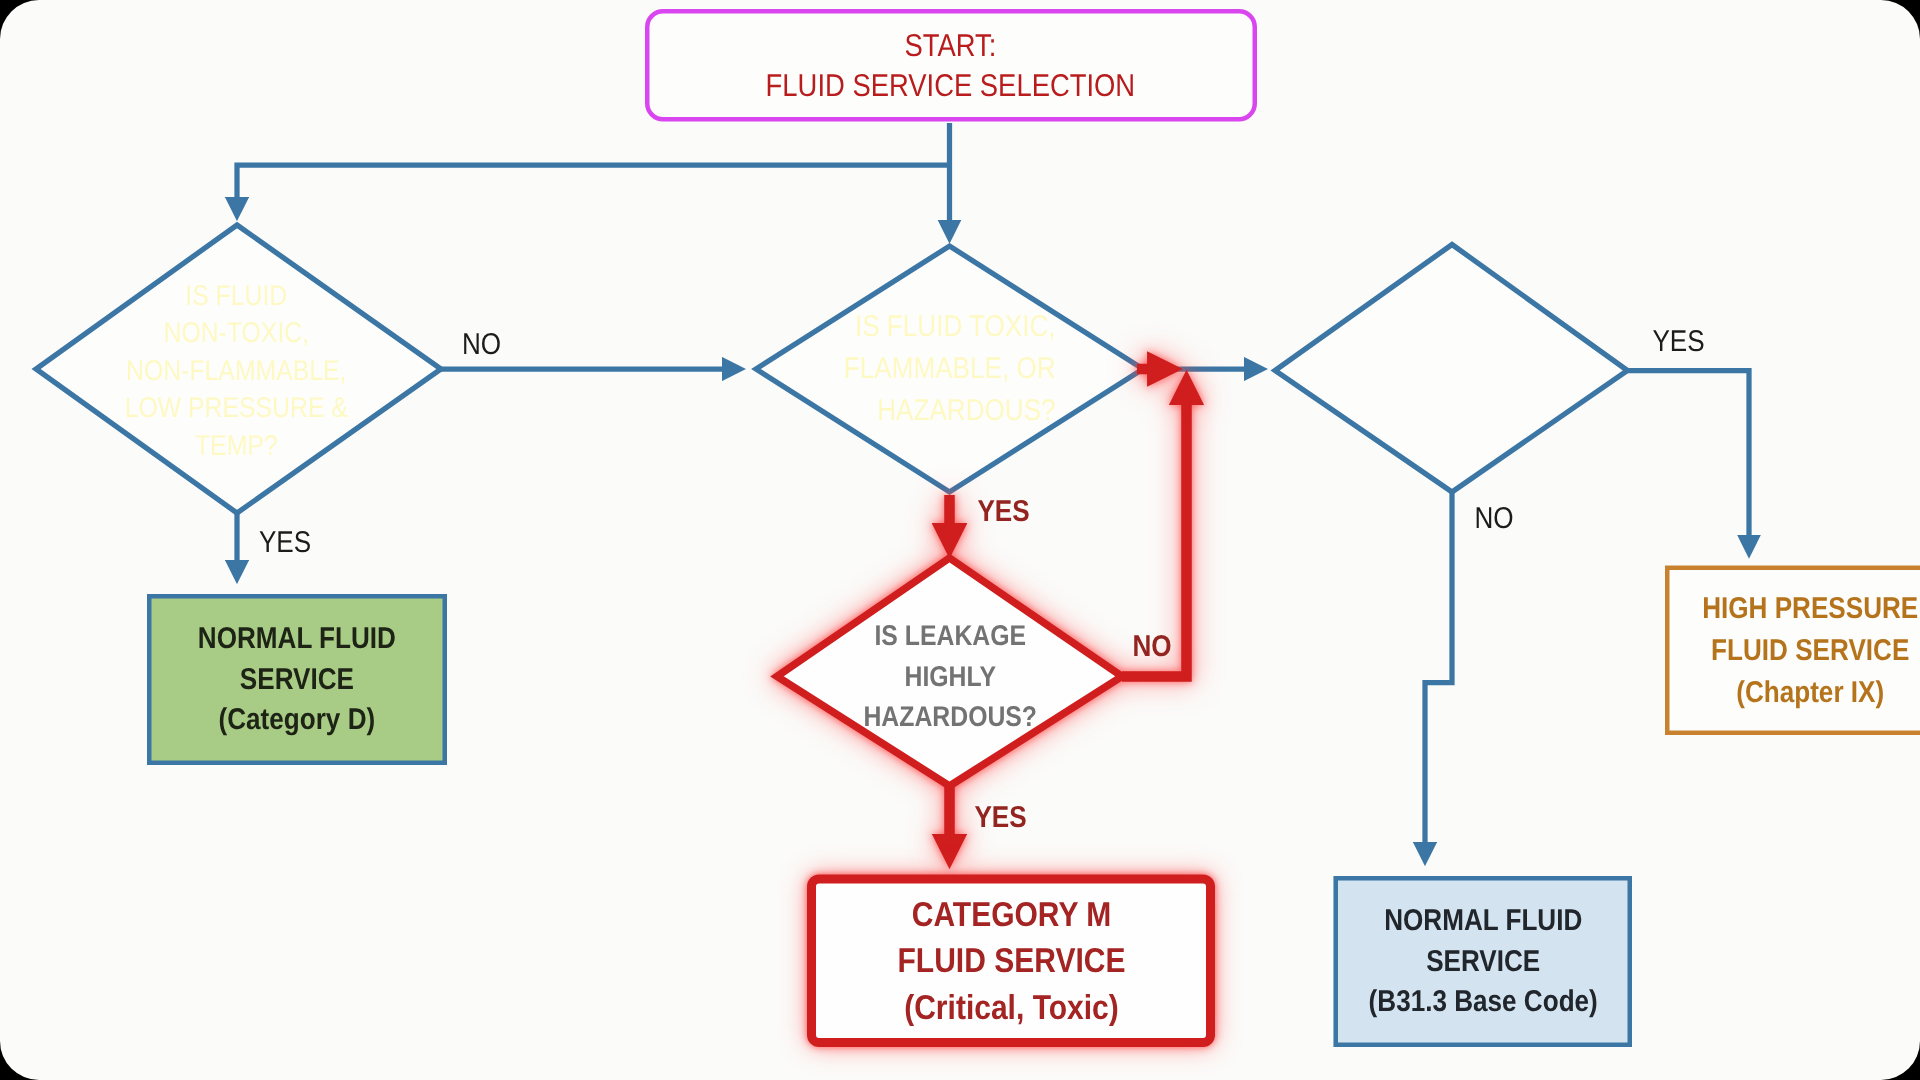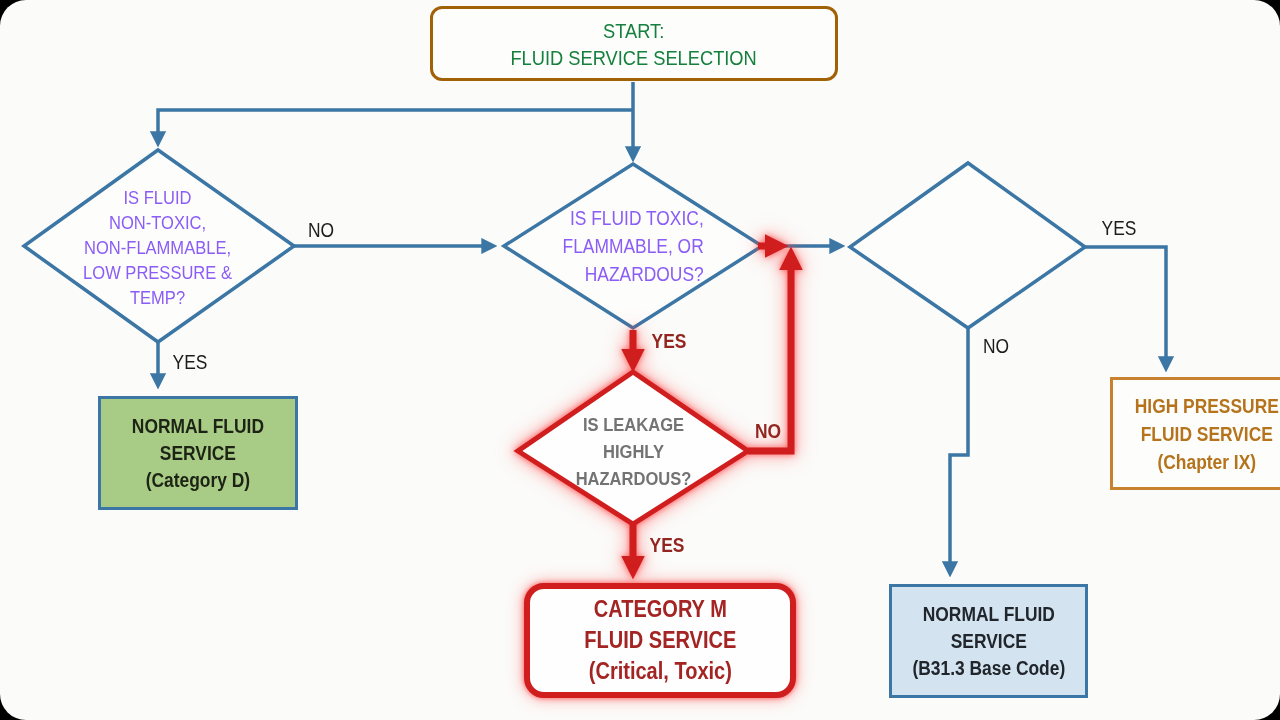--- a/index.html
+++ b/index.html
@@ -20,41 +20,41 @@
   .node {
     position:absolute; display:flex; align-items:center; justify-content:center;
     text-align:center; box-sizing:border-box;
   }
   .cond { transform:scaleX(0.87); transform-origin:50% 50%; white-space:nowrap; }
   .cond span { display:block; }
 
   
   .start-box {
     left:430px; top:6px; width:408px; height:75px;
-    background:#fdfdfc; border:3px solid #a16207; border-radius:12px;
-    color:#15803d; font-size:21px; line-height:27px; font-weight:400;
-  }
-
-  
-  .dtext { color:#8b5cf6; font-weight:400; }
+    background:#fdfdfc; border:3px solid #d946ef; border-radius:12px;
+    color:#b91c1c; font-size:21px; line-height:27px; font-weight:400;
+  }
+
+  
+  .dtext { color:#fef9c3; font-weight:400; }
   .dtext-non-toxic { left:58px;  top:185px; width:200px; height:125px; font-size:19px; line-height:25px; }
   .dtext-toxic     { left:533px; top:203px; width:200px; height:86px;  font-size:20px; line-height:28px;text-align:right; }
   .dtext-pressure  { left:868px; top:206px; width:200px; height:84px;  font-size:20px; line-height:28px; }
   .dtext-leakage   { left:533px; top:410px; width:200px; height:82px;  font-size:19px; line-height:27px; color:#737373; font-weight:700; }
 
   
   .result { font-weight:700;margin-left:40px; }
   .box-category-d {
     left:58px; top:396px; width:200px; height:114px;
     background:#a8cc85; border:3px solid #3b76a5;
     color:#1d2315; font-size:20px; line-height:27px;
   }
   .box-category-m {
-    left:484px; top:583px; width:272px; height:115px;
-    background:#fefefe; border:6px solid #d01d1d; border-radius:20px;
+    left:498px; top:583px; width:272px; height:115px;
+    background:#fefefe; border:6px solid #d01d1d; border-radius:8px;
     color:#a32422; font-size:23px; line-height:31px;
     box-shadow:0 0 5px rgba(255,70,70,0.85), 0 0 16px rgba(255,60,60,0.5);
   }
   .box-high-pressure {
     left:1070px; top:377px; width:193px; height:113px;
     background:#fdfdfc; border:3px solid #c8822f;
     color:#b5741c; font-size:20px; line-height:28px;
   }
   .box-base-code {
     left:849px; top:584px; width:199px; height:114px;

